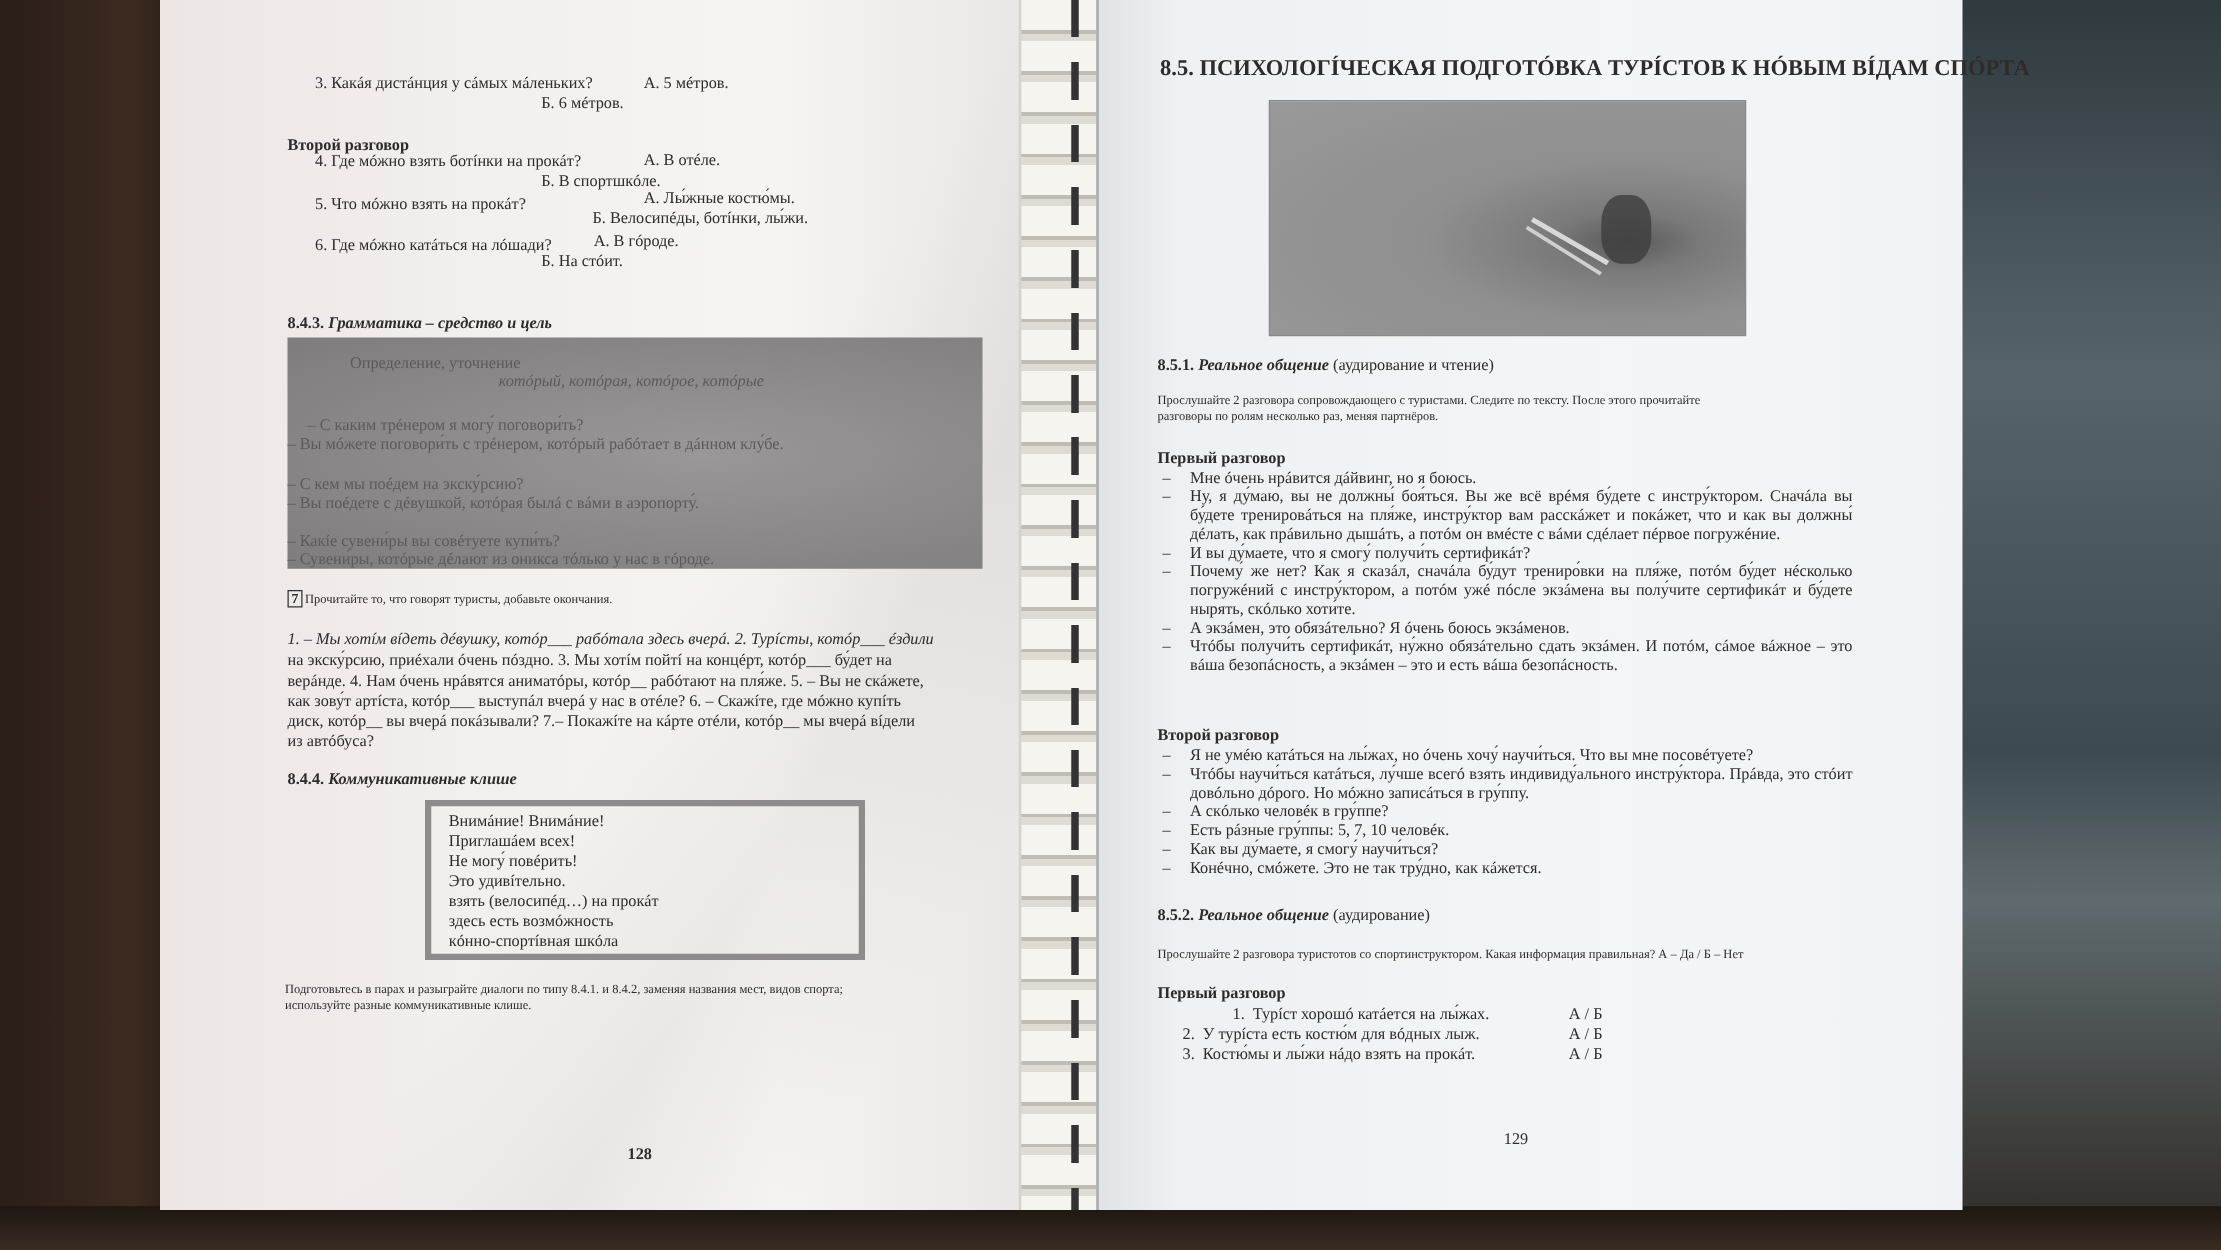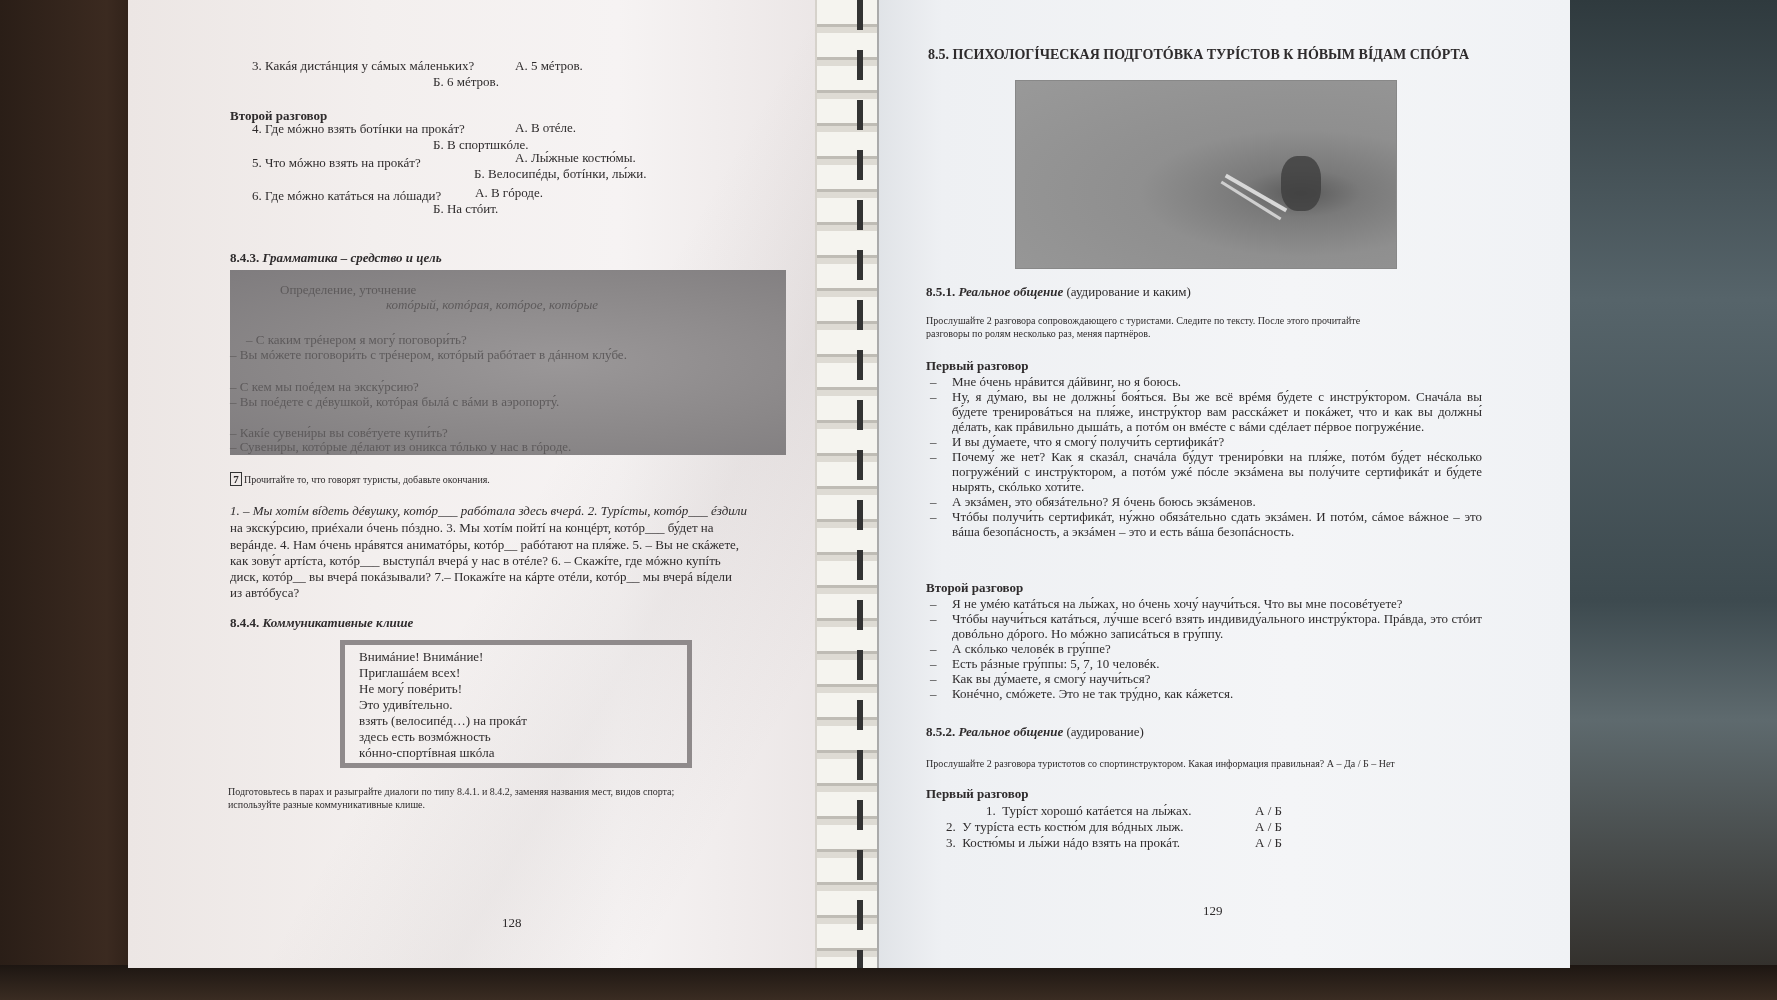--- a/index.html
+++ b/index.html
@@ -68,21 +68,21 @@
   <div class="abs t" style="left:475px;top:185px;">А. В гóроде.</div>
   <div class="abs t" style="left:433px;top:201px;">Б. На стóит.</div>
 
   <div class="abs t b" style="left:230px;top:250px;">
     <span>8.4.3.</span>
     <span class="i">Грамматика – средство и цель</span>
   </div>
 
   <div class="grey-box">
     <div class="abs t" style="left:50px;top:12px;">Определение, уточнение</div>
-    <div class="abs t i" style="left:156px;top:27px;">котóрый, котóрая, котóрое, котóрые</div>
+    <div class="abs t i" style="left:169px;top:27px;">котóрый, котóрая, котóрое, котóрые</div>
     <div class="abs t" style="left:16px;top:62px;">– С каким трéнером я могу́ поговори́ть?</div>
     <div class="abs t" style="left:0px;top:77px;">– Вы мóжете поговори́ть с трéнером, котóрый рабóтает в дáнном клу́бе.</div>
     <div class="abs t" style="left:0px;top:109px;">– С кем мы поéдем на экску́рсию?</div>
     <div class="abs t" style="left:0px;top:124px;">– Вы поéдете с дéвушкой, котóрая былá с вáми в аэропорту́.</div>
     <div class="abs t" style="left:0px;top:155px;">– Какíе сувени́ры вы совéтуете купи́ть?</div>
     <div class="abs t" style="left:0px;top:169px;">– Сувени́ры, котóрые дéлают из оникса тóлько у нас в гóроде.</div>
   </div>
 
   <div class="abs small" style="left:230px;top:472px;">
     <span class="box7">7</span><span>Прочитайте то, что говорят туристы, добавьте окончания.</span>
@@ -105,39 +105,39 @@
     <div class="t">Не могу́ повéрить!</div>
     <div class="t">Это удивíтельно.</div>
     <div class="t">взять (велосипéд…) на прокáт</div>
     <div class="t">здесь есть возмóжность</div>
     <div class="t">кóнно-спортíвная шкóла</div>
   </div>
 
   <div class="abs small" style="left:228px;top:785px;">Подготовьтесь в парах и разыграйте диалоги по типу 8.4.1. и 8.4.2, заменяя названия мест, видов спорта;</div>
   <div class="abs small" style="left:228px;top:798px;text-align:center;">используйте разные коммуникативные клише.</div>
 
-  <div class="abs page-num" style="left:502px;top:915px;">128</div>
+  <div class="abs page-num" style="left:502px;top:915px;font-weight:bold;">128</div>
 </div>
 
 <div class="page page-right"></div>
 <div class="spiral"></div>
 
 <div>
-  <div class="abs t b" style="left:928px;top:47px;font-size:14px;text-align:center;">8.5. ПСИХОЛОГÍЧЕСКАЯ ПОДГОТÓВКА ТУРÍСТОВ К НÓВЫМ ВÍДАМ СПÓРТА</div>
+  <div class="abs t b" style="left:928px;top:47px;font-size:18px;text-align:center;">8.5. ПСИХОЛОГÍЧЕСКАЯ ПОДГОТÓВКА ТУРÍСТОВ К НÓВЫМ ВÍДАМ СПÓРТА</div>
 
   <div class="photo">
     <div class="ski"></div>
     <div class="ski2"></div>
     <div class="figure"></div>
   </div>
 
   <div class="abs t" style="left:926px;top:284px;">
     <span class="b">8.5.1.</span>
     <span class="b i">Реальное общение</span>
-    <span>(аудирование и каким)</span>
+    <span>(аудирование и чтение)</span>
   </div>
   <div class="abs small" style="left:926px;top:314px;text-align:right;">Прослушайте 2 разговора сопровождающего с туристами. Следите по тексту. После этого прочитайте</div>
   <div class="abs small" style="left:926px;top:327px;">разговоры по ролям несколько раз, меняя партнёров.</div>
 
   <div class="abs t b" style="left:926px;top:358px;">Первый разговор</div>
   <div class="abs" style="left:926px;top:374px;width:556px;">
     <div class="t" style="position:relative;padding-left:26px;"><span style="position:absolute;left:4px;">–</span><span>Мне óчень нрáвится дáйвинг, но я боюсь.</span></div>
     <div class="t just" style="position:relative;padding-left:26px;"><span style="position:absolute;left:4px;">–</span><span>Ну, я ду́маю, вы не должны́ боя́ться. Вы же всё врéмя бу́дете с инстру́ктором. Сначáла вы бу́дете тренировáться на пля́же, инстру́ктор вам расскáжет и покáжет, что и как вы должны́ дéлать, как прáвильно дышáть, а потóм он вмéсте с вáми сдéлает пéрвое погружéние.</span></div>
     <div class="t" style="position:relative;padding-left:26px;"><span style="position:absolute;left:4px;">–</span><span>И вы ду́маете, что я смогу́ получи́ть сертификáт?</span></div>
     <div class="t just" style="position:relative;padding-left:26px;"><span style="position:absolute;left:4px;">–</span><span>Почему́ же нет? Как я сказáл, сначáла бу́дут трениро́вки на пля́же, потóм бу́дет нéсколько погружéний с инстру́ктором, а потóм ужé пóсле экзáмена вы полу́чите сертификáт и бу́дете нырять, скóлько хоти́те.</span></div>

